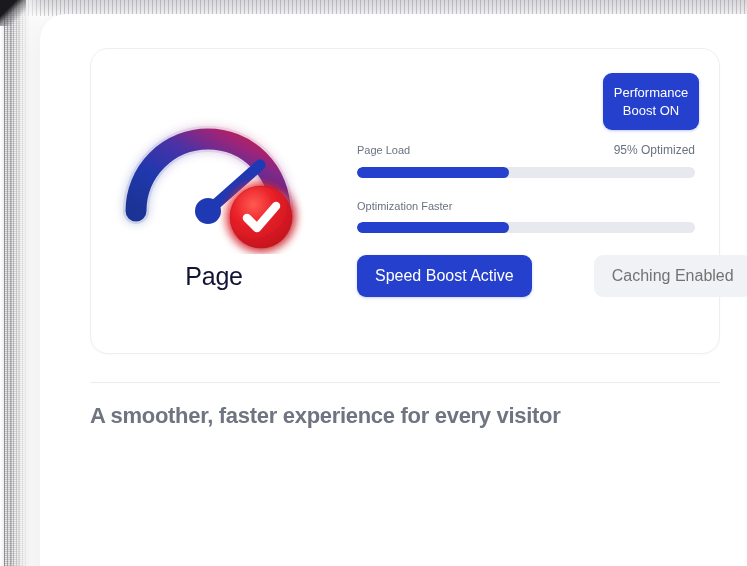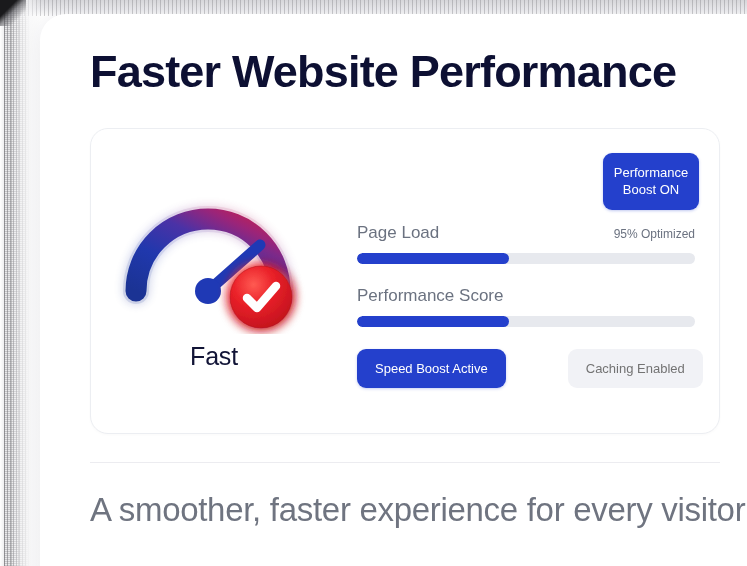--- a/index.html
+++ b/index.html
@@ -151,41 +151,41 @@
     left: 266px; top: 94px;
     right: 24px;
   }
   .metric { margin-bottom: 22px; }
   .metric-head {
     display: flex;
     justify-content: space-between;
     align-items: baseline;
     margin-bottom: 10px;
   }
-  .metric-name { font-size: 17px; color: #6b7280; }
+  .metric-name { font-size: 11px; color: #6b7280; }
   .metric-value { font-size: 12px; color: #6b7280; }
   .bar-track {
     height: 11px;
     background: #e7e9ee;
     border-radius: 99px;
     overflow: hidden;
   }
   .bar-fill {
     height: 100%;
     background: #2440cc;
     border-radius: 99px;
   }
 
   
   #chip-row { display: flex; gap: 18px; margin-top: 22px; }
   .chip {
     border: none;
     border-radius: 9px;
     padding: 12px 18px;
-    font-size: 13px;
+    font-size: 16px;
     font-family: inherit;
     cursor: pointer;
     white-space: nowrap;
   }
   .chip-primary {
     background: #2440cc;
     color: #ffffff;
     box-shadow: 0 1px 3px rgba(36,64,204,0.25);
   }
   .chip-secondary {
@@ -194,38 +194,38 @@
     margin-left: 44px;
   }
 
   
   #footer-divider {
     margin: 28px 0 0 0;
     height: 1px;
     background: #ececf0;
   }
   #footer-caption {
-    margin-top: 28px;
-    font-size: 33px;
+    margin-top: 20px;
+    font-size: 22px;
     color: #6f7480;
     letter-spacing: -0.3px;
     white-space: nowrap;
+    font-weight: bold;
   }
 </style>
 </head>
 <body>
 
 <div id="page-edge-top"></div>
 <div id="page-edge-left"></div>
 <div id="page-corner-dark"></div>
 
 <div id="main-card">
   <div class="card-pad">
 
-    <h1 id="page-title">Faster Website Performance</h1>
 
     <div id="perf-panel">
 
       <button id="performance-mode-badge">
         <span>Performance</span><br>
         <span>Boost ON</span>
       </button>
 
       <div id="gauge-block">
         <div id="gauge-svg-wrap">
@@ -269,38 +269,38 @@
               <circle cx="94" cy="122" r="13" fill="#1f39b5"></circle>
             </g>
 
             <g filter="url(#redGlow)">
               <circle cx="147" cy="128" r="31" fill="url(#badgeGrad)"></circle>
               <circle cx="147" cy="128" r="31" fill="none" stroke="#a90f18" stroke-width="1" opacity="0.45"></circle>
               <path d="M 133 129 L 143 139 L 162 117" fill="none" stroke="#ffffff" stroke-width="8.5" stroke-linecap="round" stroke-linejoin="round"></path>
             </g>
           </svg>
         </div>
-        <div id="gauge-label">Fast</div>
+        <div id="gauge-label">Page</div>
       </div>
 
       <div id="metrics-block">
 
         <div class="metric">
           <div class="metric-head">
             <span class="metric-name">Page Load</span>
             <span class="metric-value">95% Optimized</span>
           </div>
           <div class="bar-track">
             <div class="bar-fill" style="width: 45%;"></div>
           </div>
         </div>
 
         <div class="metric">
           <div class="metric-head">
-            <span class="metric-name">Performance Score</span>
+            <span class="metric-name">Optimization Faster</span>
             <span class="metric-value"></span>
           </div>
           <div class="bar-track">
             <div class="bar-fill" style="width: 45%;"></div>
           </div>
         </div>
 
         <div id="chip-row">
           <button class="chip chip-primary">Speed Boost Active</button>
           <button class="chip chip-secondary">Caching Enabled</button>

